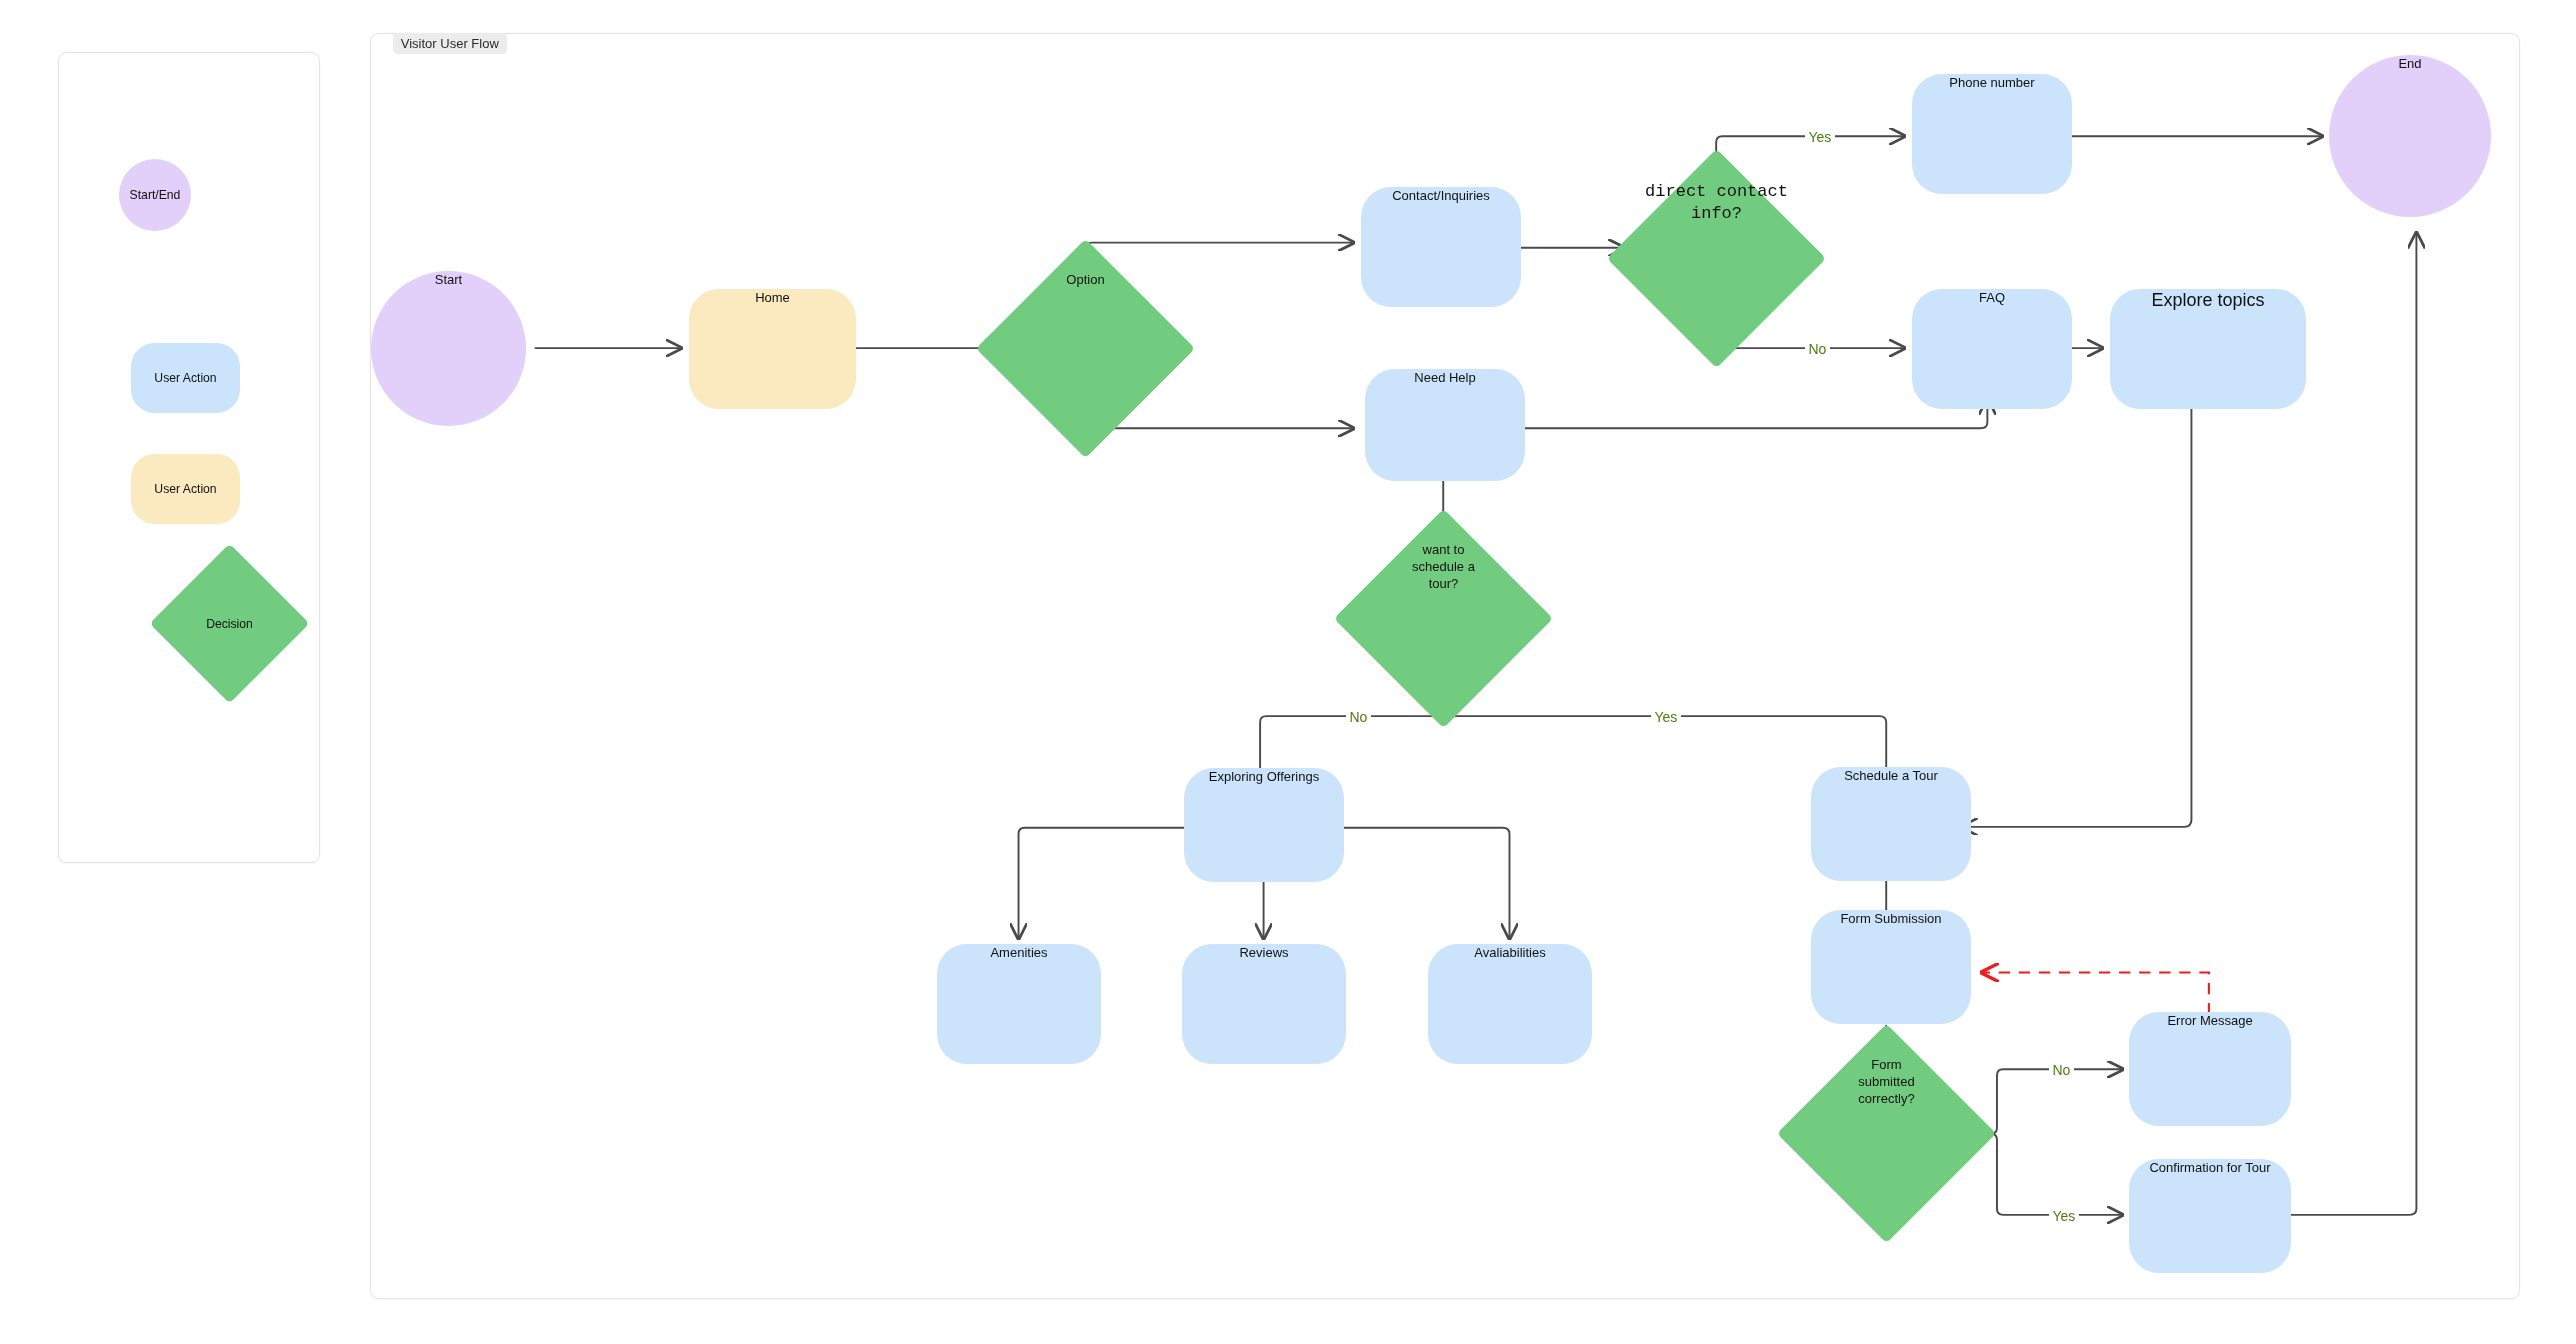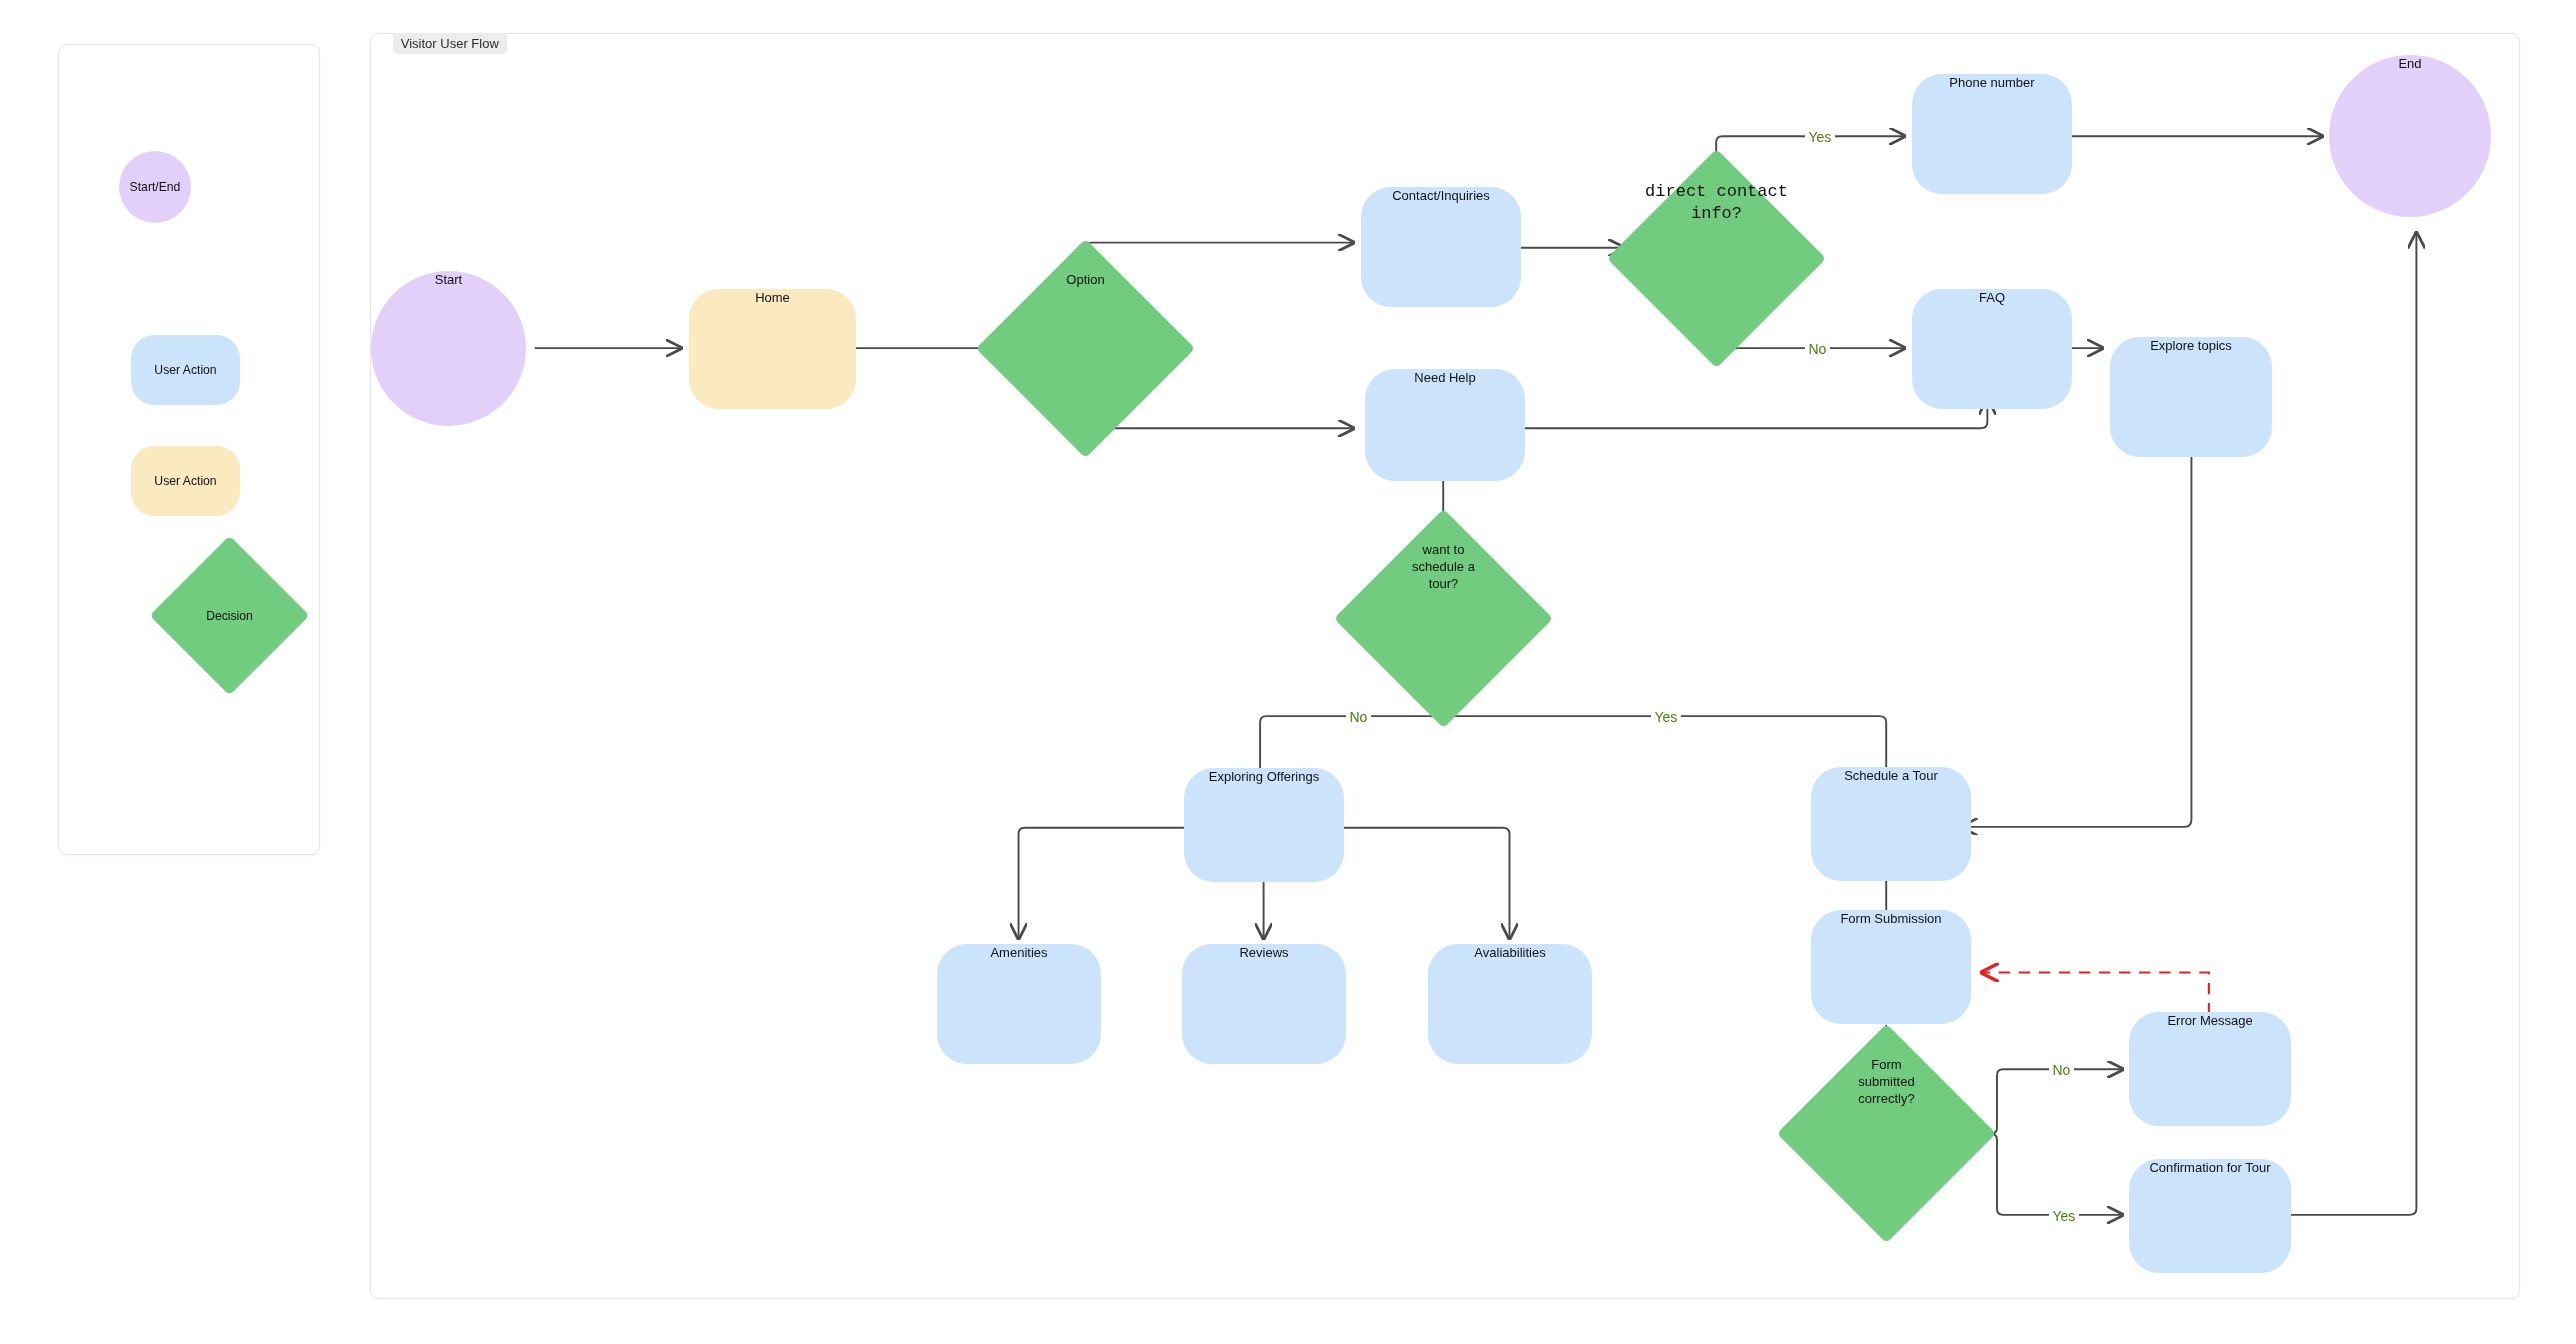--- a/index.html
+++ b/index.html
@@ -17,21 +17,21 @@
   }
   .panel {
     position: absolute;
     background: #ffffff;
     border: 0.9px solid #e4e4e4;
     border-radius: 8.7px;
     box-sizing: border-box;
   }
   #legend-panel {
     left: 58px;
-    top: 44px;
+    top: 52px;
     width: 262px;
     height: 811px;
     box-shadow: 0 0.9px 2.6px rgba(0,0,0,0.04);
   }
   #canvas-panel {
     left: 370px;
     top: 33px;
     width: 2150px;
     height: 1266px;
     box-shadow: 0 0.9px 2.6px rgba(0,0,0,0.04);
@@ -227,21 +227,21 @@
   </div>
 
   <div class="node rounded" style="left:1912px; top:74px; width:160px; height:120px; background:#cce4fb; font-size:13px;">
     <span>Phone number</span>
   </div>
 
   <div class="node rounded" style="left:1912px; top:289px; width:160px; height:120px; background:#cce4fb; font-size:13px;">
     <span>FAQ</span>
   </div>
 
-  <div class="node rounded" style="left:2110px; top:289px; width:162px; height:120px; background:#cce4fb; font-size:13px;margin-top:48px;">
+  <div class="node rounded" style="left:2110px; top:289px; width:196px; height:120px; background:#cce4fb; font-size:18px;">
     <span>Explore topics</span>
   </div>
 
   <div class="node circle" style="left:2329px; top:55px; width:162px; height:162px; background:#e2cffa; font-size:13px;">
     <span>End</span>
   </div>
 
   <div class="node diamond-wrap" style="left:1366px; top:541px; width:155px; height:155px; font-size:13px;">
     <span class="diamond-bg" style="background:#72cc80;"></span>
     <span class="diamond-label">want to

